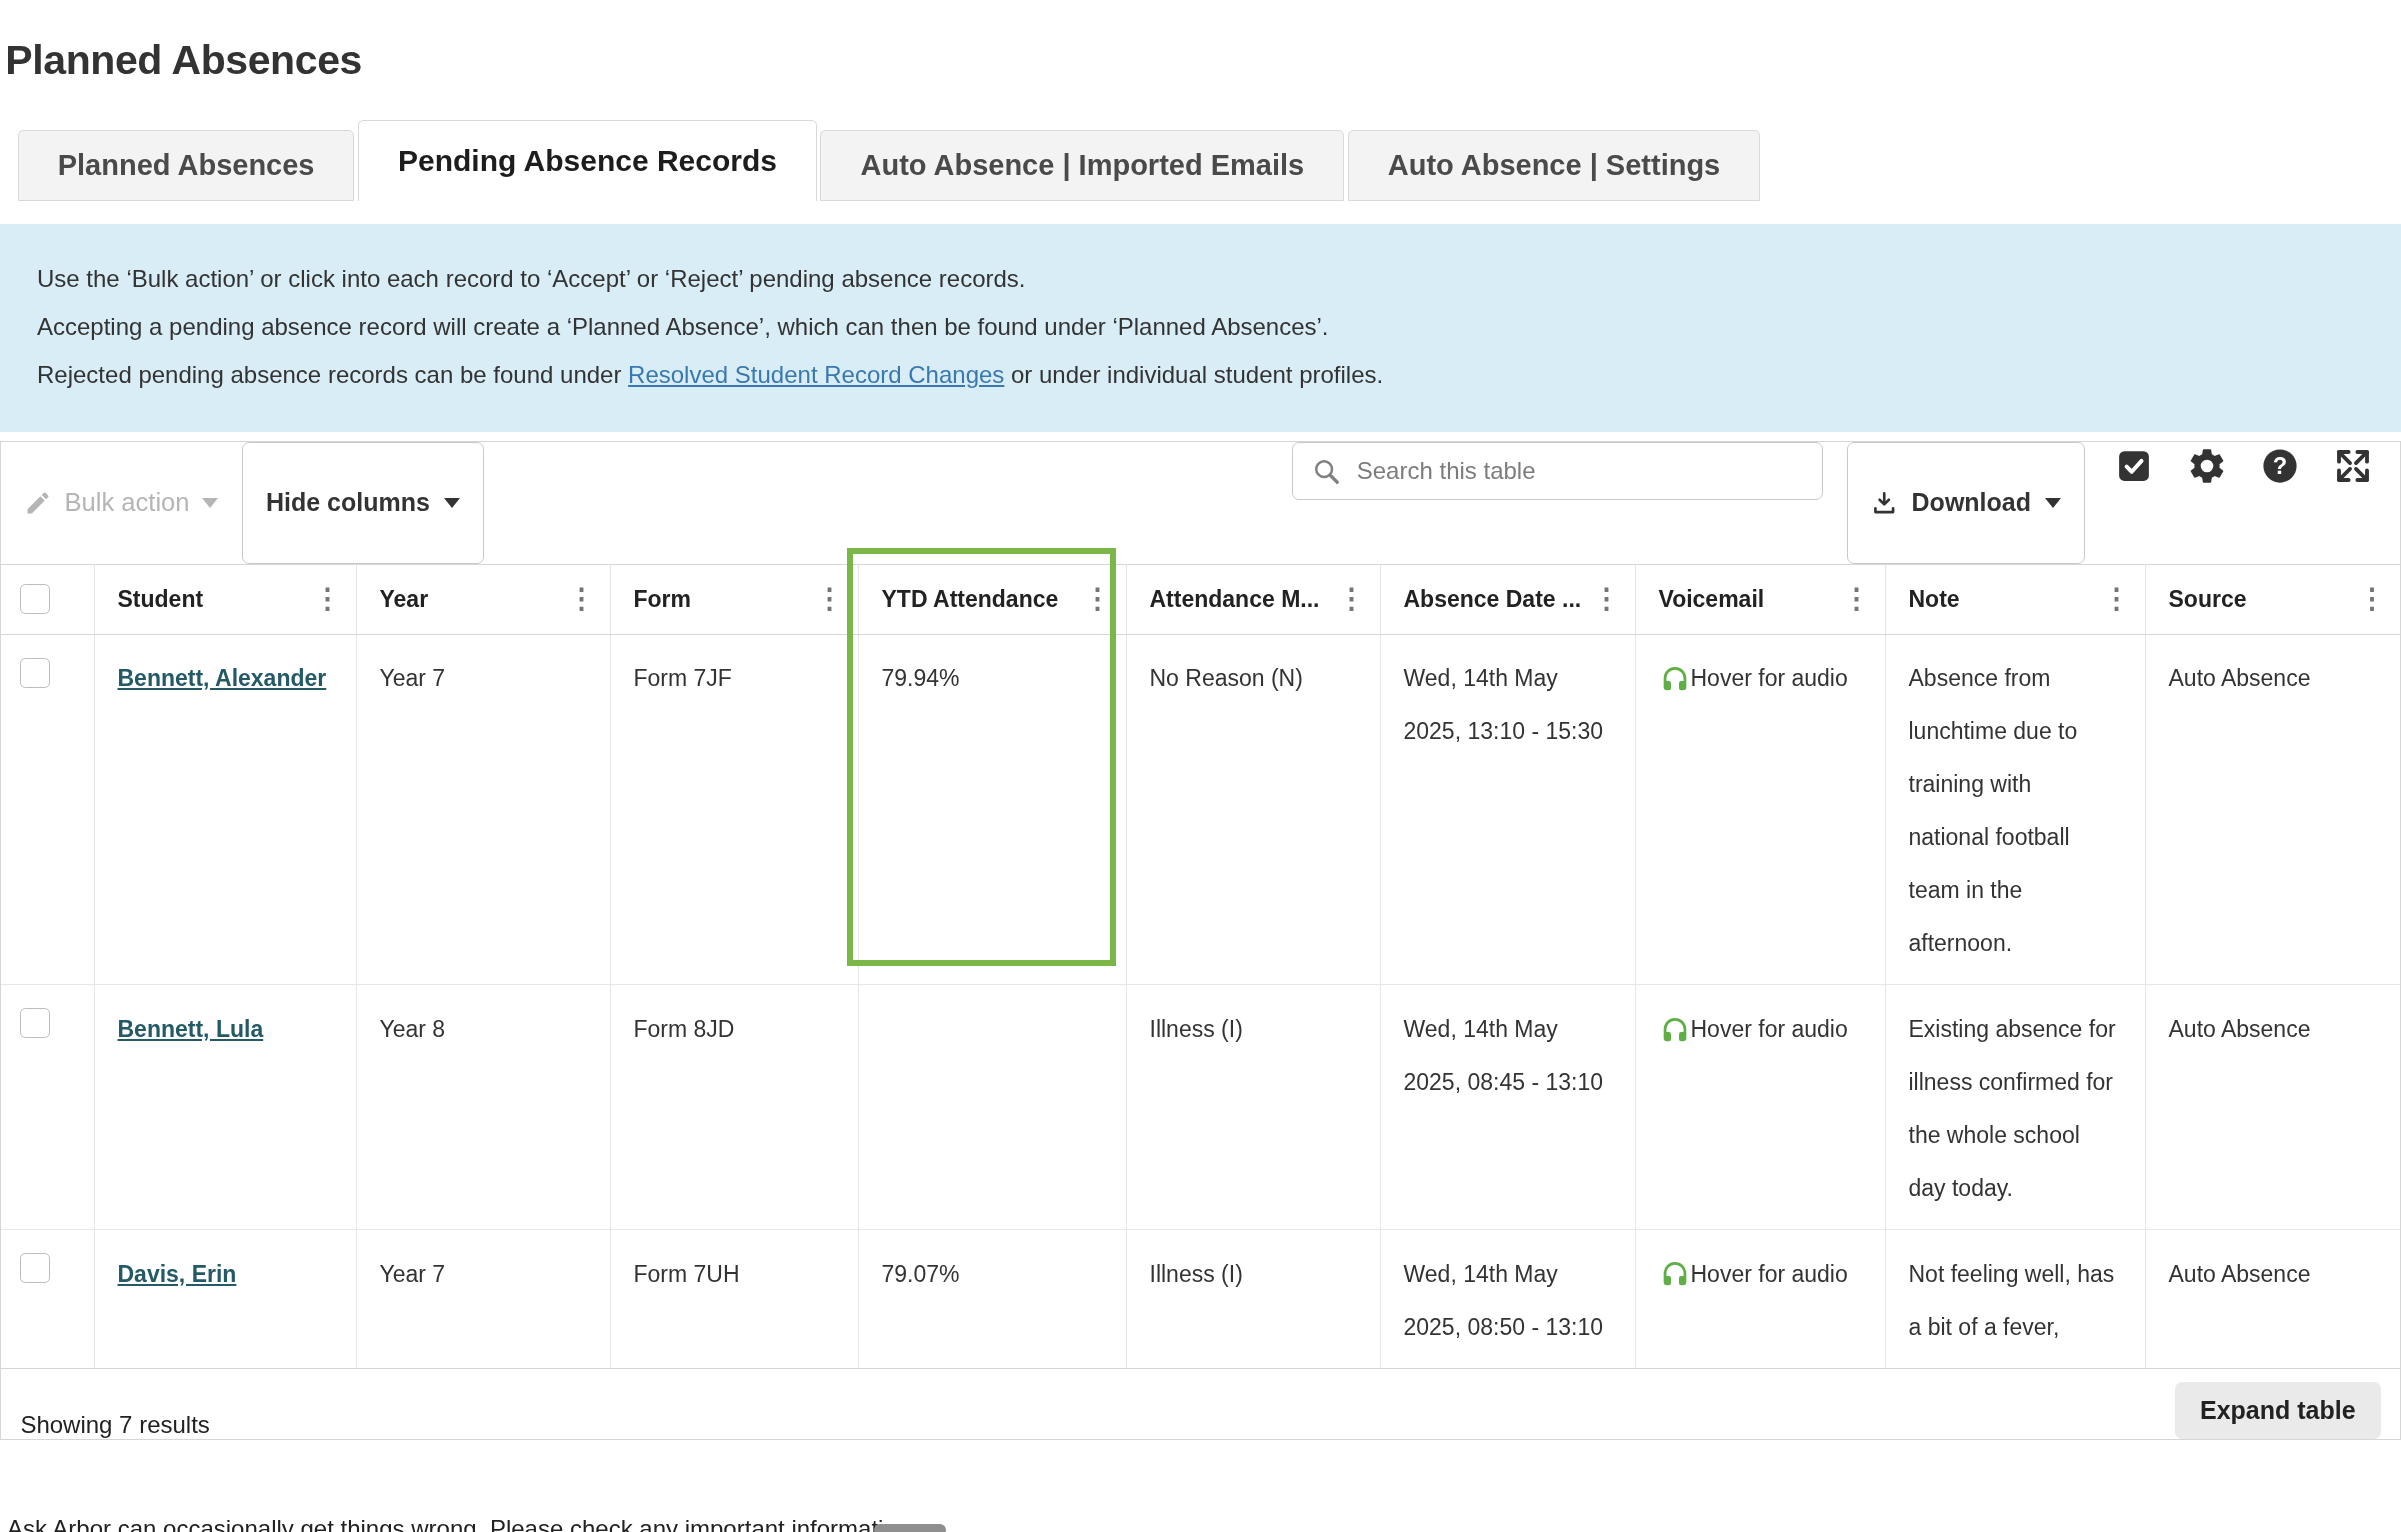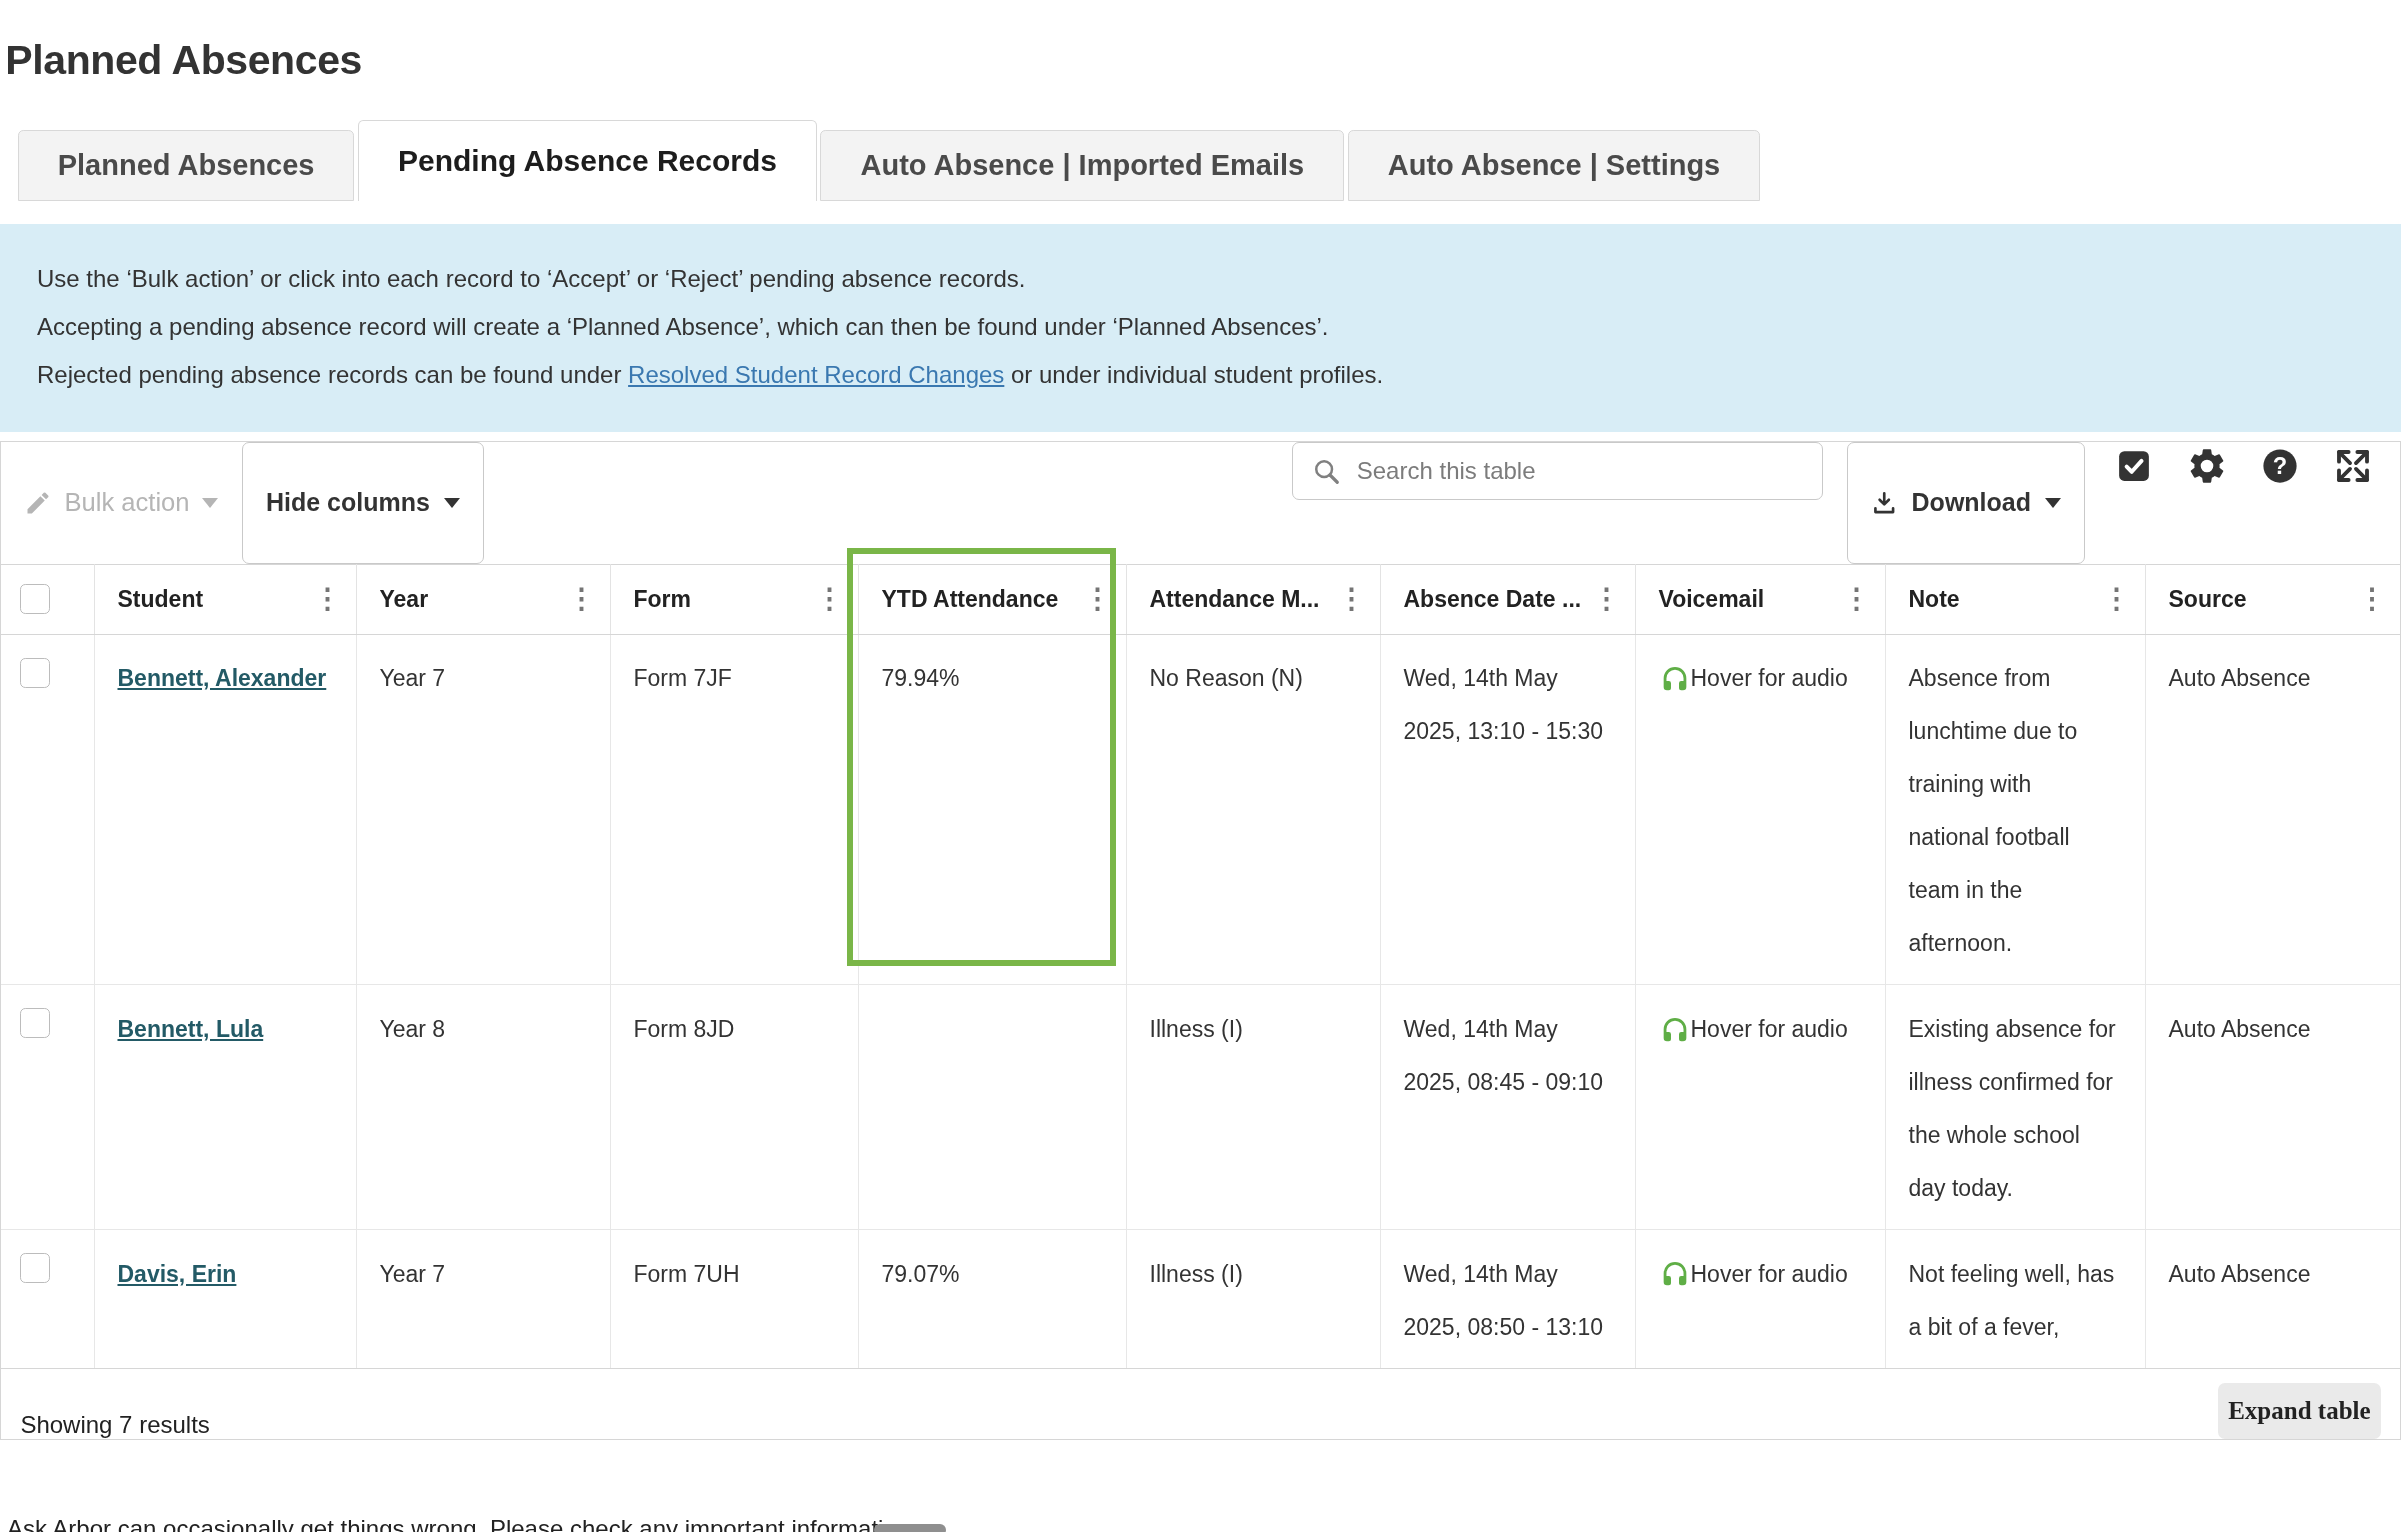--- a/index.html
+++ b/index.html
@@ -99,23 +99,23 @@
     position:absolute;left:846px;top:-16px;width:269px;height:418px;
     border:6.2px solid var(--highlight-green);pointer-events:none;z-index:5;
   }
   
   .card-footer{
     border-top:0.9px solid #d6d6d6;height:71px;display:flex;align-items:flex-end;
     justify-content:space-between;padding:0 19.4px;background:#fff;position:relative;z-index:2;
   }
   .results-count{font-size:24px;color:#222;}
   .btn-expand{
-    background:#eaeaea;border:none;border-radius:7px;padding:14px 10px;
+    background:#eaeaea;border:none;border-radius:7px;padding:14px 25px;
     font-size:25px;font-weight:bold;color:#222;cursor:pointer;
-    font-family:Liberation Serif, serif;
+    font-family:Liberation Sans, sans-serif;
   }
   
   .bottom-note{position:absolute;left:7px;top:1515px;font-size:24px;color:#222;white-space:nowrap;}
   .drag-pill{position:absolute;left:874px;top:1524px;width:72px;height:11.5px;border-radius:6.2px;background:#8f8f8f;}
 </style>
 </head>
 <body>
 
 <header class="page-header">
   <h1 class="page-title">Planned Absences</h1>
@@ -303,21 +303,21 @@
           <td class="col-check">
               <input type="checkbox" style="">
             </td>
           <td><a href="#" class="student-link">Bennett, Lula</a></td>
           <td>Year 8</td>
           <td>Form 8JD</td>
           <td></td>
           <td>Illness (I)</td>
           <td>
               <span class="date-line">Wed, 14th May</span>
-              <span class="date-line">2025, 08:45 - 09:10</span>
+              <span class="date-line">2025, 08:45 - 13:10</span>
             </td>
           <td class="voicemail-cell">
               <div class="voicemail-inner">
                 <svg width="32" height="32" viewBox="0 0 24 24">
                   <path d="M12 3a8.5 8.5 0 0 0-8.5 8.5V18A2.5 2.5 0 0 0 6 20.5h1.4A1.6 1.6 0 0 0 9 18.9v-3.8a1.6 1.6 0 0 0-1.6-1.6H5.6v-2a6.4 6.4 0 0 1 12.8 0v2h-1.8a1.6 1.6 0 0 0-1.6 1.6v3.8a1.6 1.6 0 0 0 1.6 1.6H18a2.5 2.5 0 0 0 2.5-2.5v-6.5A8.5 8.5 0 0 0 12 3z" fill="#5fae46"></path>
                 </svg>
                 <span>Hover for audio</span>
               </div>
             </td>
           <td class="note-cell">Existing absence for illness confirmed for the whole school day today.</td>

